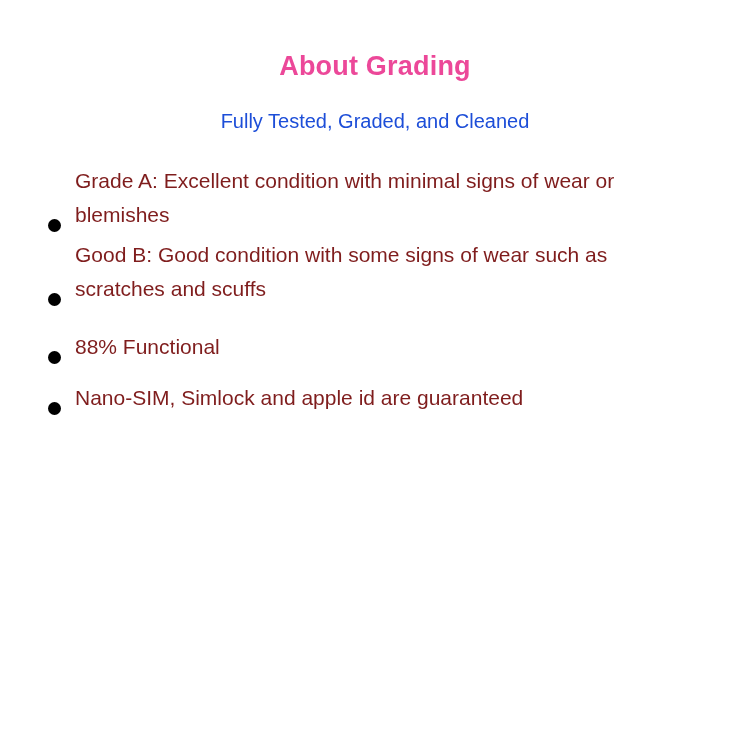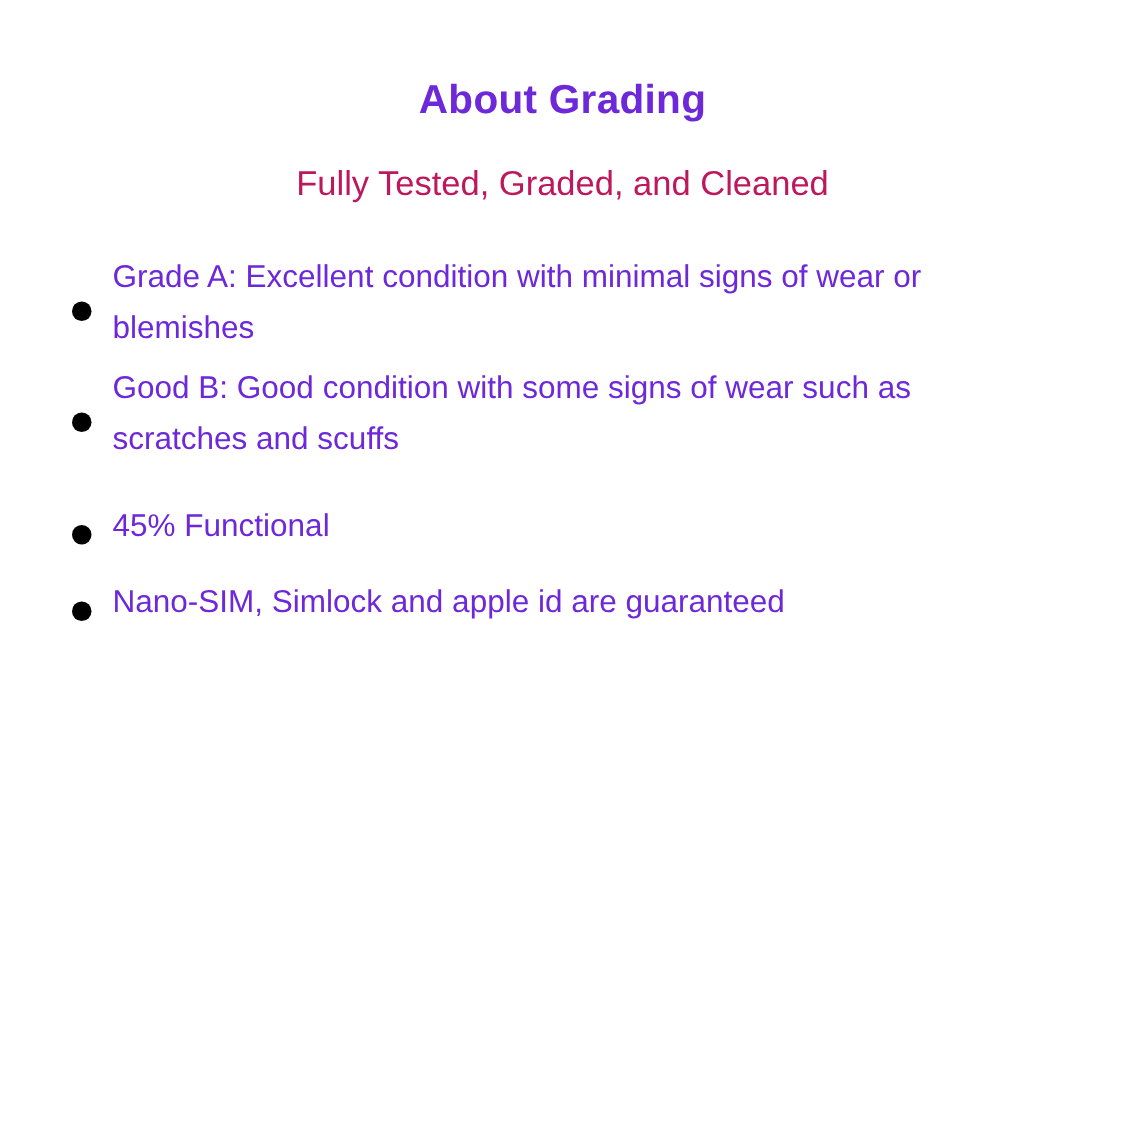--- a/index.html
+++ b/index.html
@@ -19,51 +19,51 @@
     height: 750px;
     box-sizing: border-box;
     padding: 44px 48px 20px 48px;
     position: relative;
   }
   .heading {
     text-align: center;
     font-weight: bold;
     font-size: 27px;
     line-height: 1.2;
-    color: #6d28d9;
+    color: #ec4899;
     letter-spacing: 0.2px;
   }
   .heading-1 {
     margin: 6px 0 0 0;
   }
   .subheading {
     text-align: center;
-    font-size: 23px;
+    font-size: 20px;
     line-height: 1.3;
-    color: #be185d;
+    color: #1d4ed8;
     margin: 26px 0 0 0;
     font-weight: normal;
   }
   .list {
     list-style: none;
     margin: 0;
     padding: 0;
   }
   .list-grading {
     margin-top: 30px;
   }
   .list-function {
     margin-top: 24px;
   }
   .list-item {
     display: flex;
-    align-items: center;
+    align-items: flex-end;
     font-size: 21px;
     line-height: 1.62;
-    color: #6d28d9;
+    color: #7f1d1d;
   }
   .list-grading .list-item {
     margin-bottom: 6px;
   }
   .list-function .list-item {
     margin-bottom: 17px;
   }
   .bullet {
     flex: 0 0 auto;
     width: 13px;
@@ -99,21 +99,21 @@
     <li class="list-item">
       <span class="bullet"></span>
       <span class="item-text">Good B: Good condition with some signs of wear such as scratches and scuffs</span>
     </li>
   </ul>
 
 
   <ul class="list list-function">
     <li class="list-item">
       <span class="bullet"></span>
-      <span class="item-text">45% Functional</span>
+      <span class="item-text">88% Functional</span>
     </li>
     <li class="list-item">
       <span class="bullet"></span>
       <span class="item-text">Nano-SIM, Simlock and apple id are guaranteed</span>
     </li>
   </ul>
 
 </div>
 
 </body></html>

